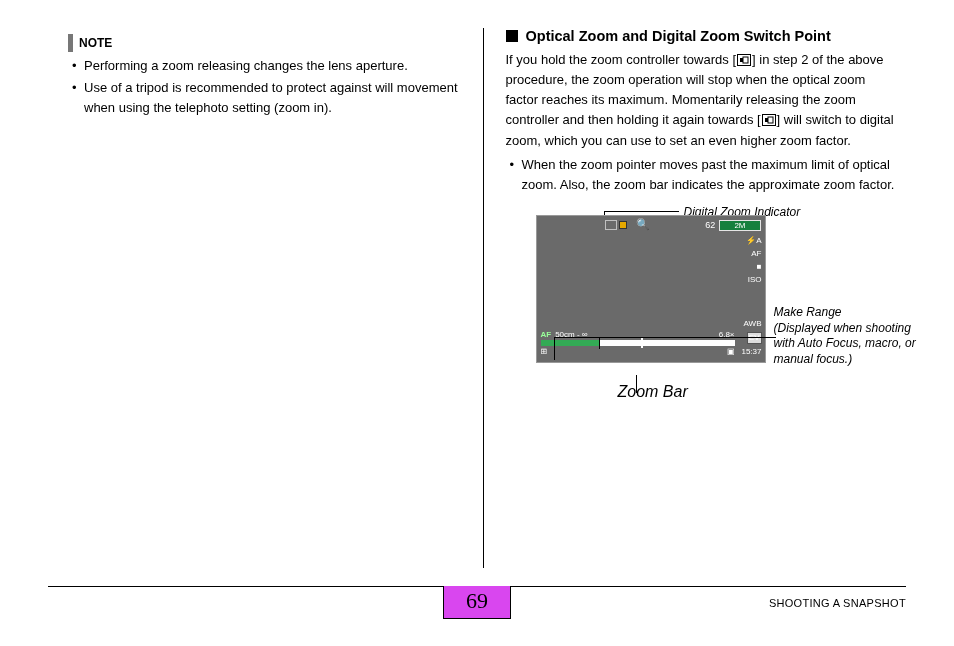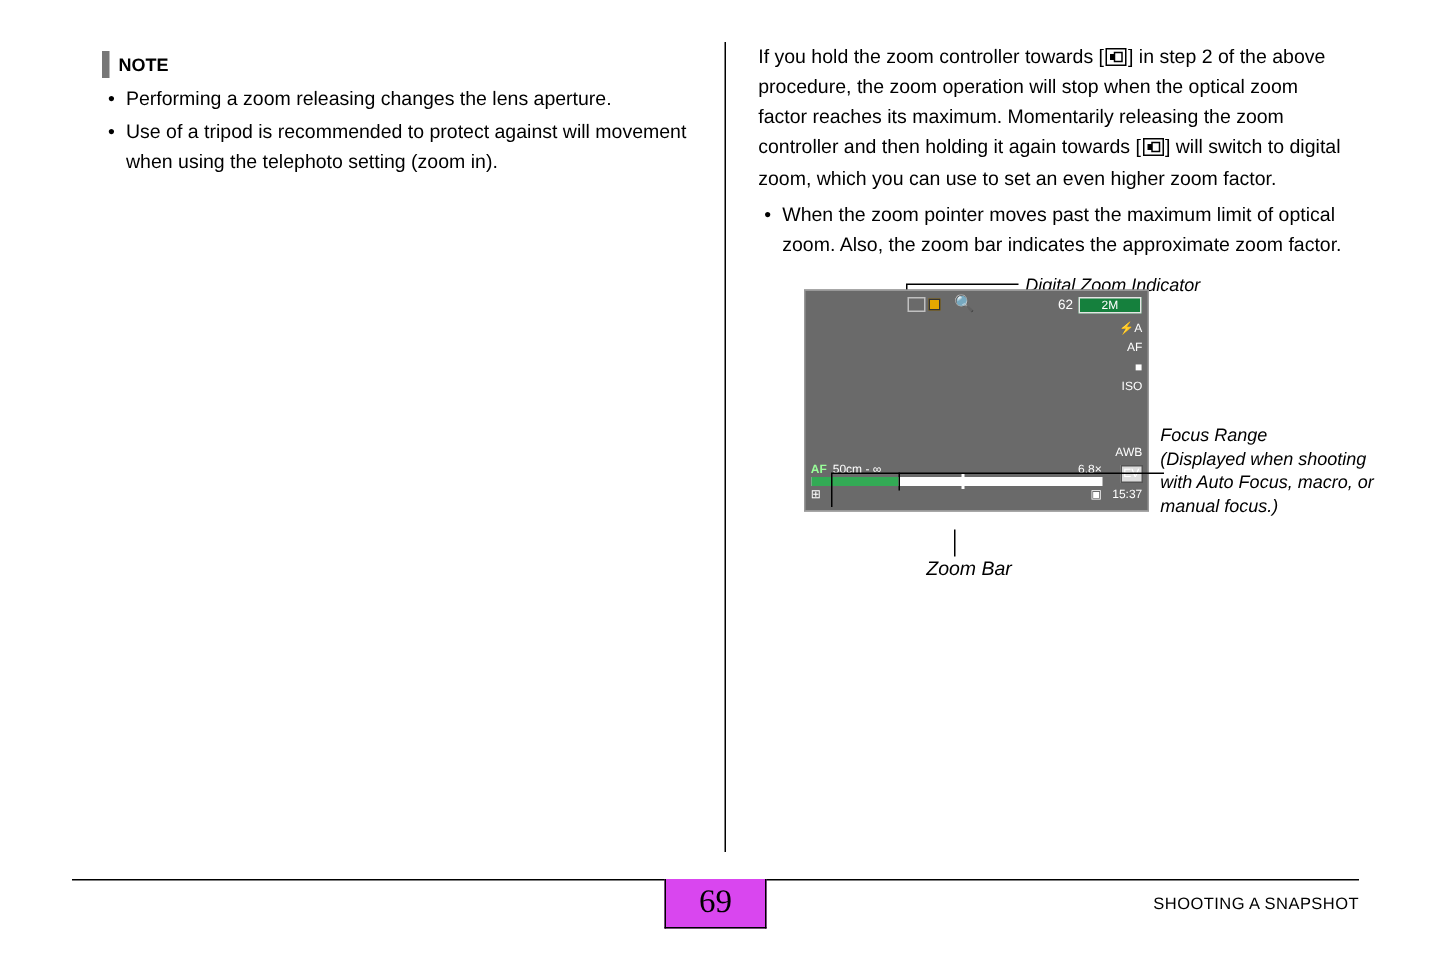--- a/index.html
+++ b/index.html
@@ -118,21 +118,21 @@
   .zbar-inner{ position:absolute; left:0; top:0; bottom:0; width:30%; background:#3a5;}
   .zbar-mark{ position:absolute; top:-2px; bottom:-2px; width:2px; background:#fff; left:52%;}
   .zbar-tick{ position:absolute; top:-3px; width:1px; height:12px; background:#000;}
   .bar-bottom{ display:flex; justify-content:space-between; color:#fff; font-size:8px; margin-top:1px;}
   .fr-callout{
     position:absolute; left:268px; top:90px; width:145px;
     font-style: italic; font-size:12px; line-height:1.3;
   }
   .fr-line{ position:absolute; left:48px; top:122px; width:222px; border-top:1px solid #000;}
   .fr-line::before{ content:""; position:absolute; left:0; top:0; width:1px; height:22px; background:#000;}
-  .zb-label{ position:absolute; left:112px; top:178px; font-style:italic; font-size:13px;}
+  .zb-label{ position:absolute; left:112px; top:168px; font-style:italic; font-size:16px;}
   .zb-line{ position:absolute; left:130px; top:160px; width:1px; height:18px; background:#000;}
   .zb-line::before{content:""; position:absolute; left:-40px; top:0; height:1px; width:40px; background:transparent;}
   .footer {
     position: absolute;
     left: 48px; right: 48px; bottom: 16px;
     border-top: 1px solid #000;
     height: 44px;
   }
   .pagenum-box{
     position:absolute; left:50%; transform:translateX(-50%);
@@ -161,20 +161,24 @@
       <ul class="bullets">
         <li>Performing a zoom releasing changes the lens aperture.</li>
         <li>Use of a tripod is recommended to protect against will movement when using the telephoto setting (zoom in).</li>
       </ul>
     </div>
   </div>
 
   <div class="divider"></div>
 
   <div class="col col-right">
+    <div class="sec-head">
+      <span class="sq"></span>
+      <span class="sec-title">Optical Zoom and Digital Zoom Switch Point</span>
+    </div>
     <p class="para">
       <span>If you hold the zoom controller towards [</span><span class="zoom-icon">
           <svg width="10" height="8">
             <rect x="1" y="2" width="3" height="4" fill="#000"></rect>
             <rect x="4" y="1" width="5" height="6" fill="none" stroke="#000" stroke-width="1"></rect>
           </svg>
         </span><span>] in step 2 of the above procedure, the zoom operation will stop when the optical zoom factor reaches its maximum. Momentarily releasing the zoom controller and then holding it again towards [</span><span class="zoom-icon">
           <svg width="10" height="8">
             <rect x="1" y="2" width="3" height="4" fill="#000"></rect>
             <rect x="4" y="1" width="5" height="6" fill="none" stroke="#000" stroke-width="1"></rect>
@@ -222,21 +226,21 @@
           </div>
           <div class="bar-bottom">
             <span>⊞</span>
             <span>▣</span>
           </div>
         </div>
       </div>
 
       <div class="fr-line"></div>
       <div class="fr-callout">
-        <div>Focus Range</div>
+        <div>Make Range</div>
         <div>(Displayed when shooting with Auto Focus, macro, or manual focus.)</div>
       </div>
 
       <div class="zb-line"></div>
       <div class="zb-label">Zoom Bar</div>
     </div>
   </div>
 </div>
 
 <div class="footer">

